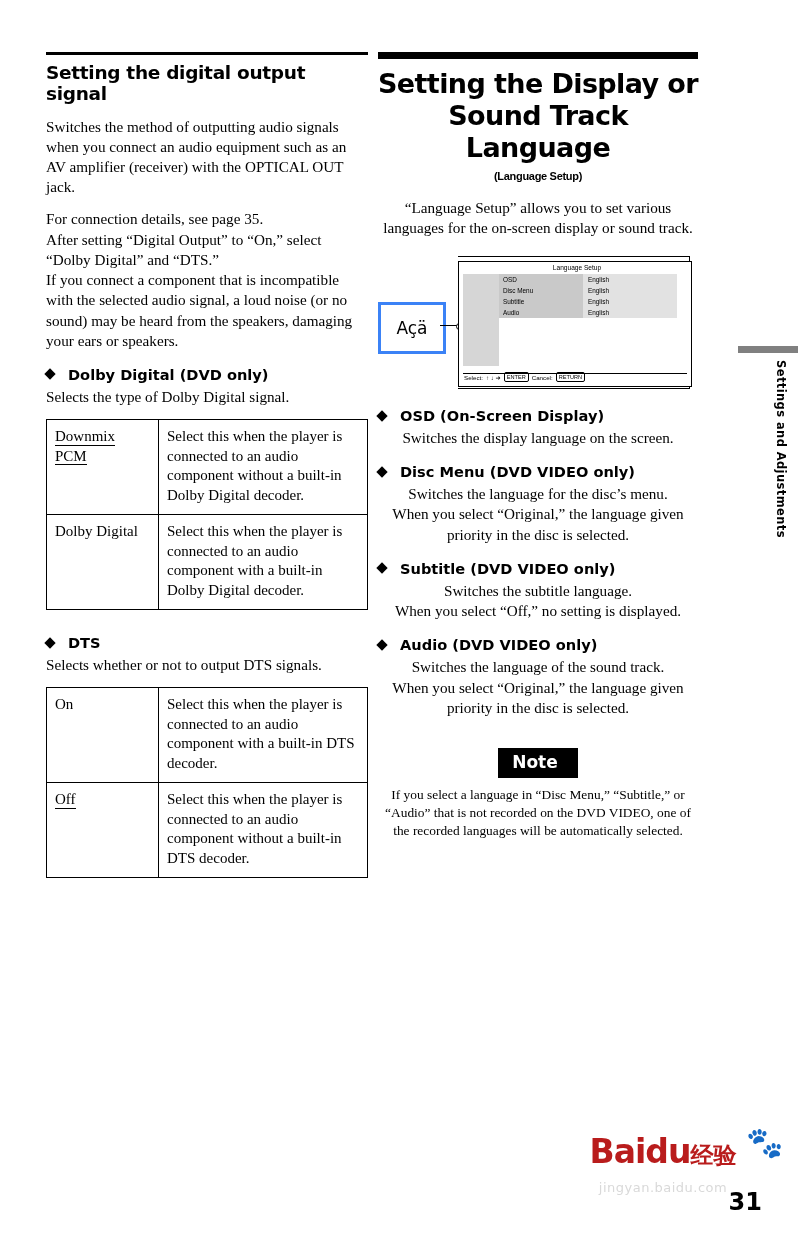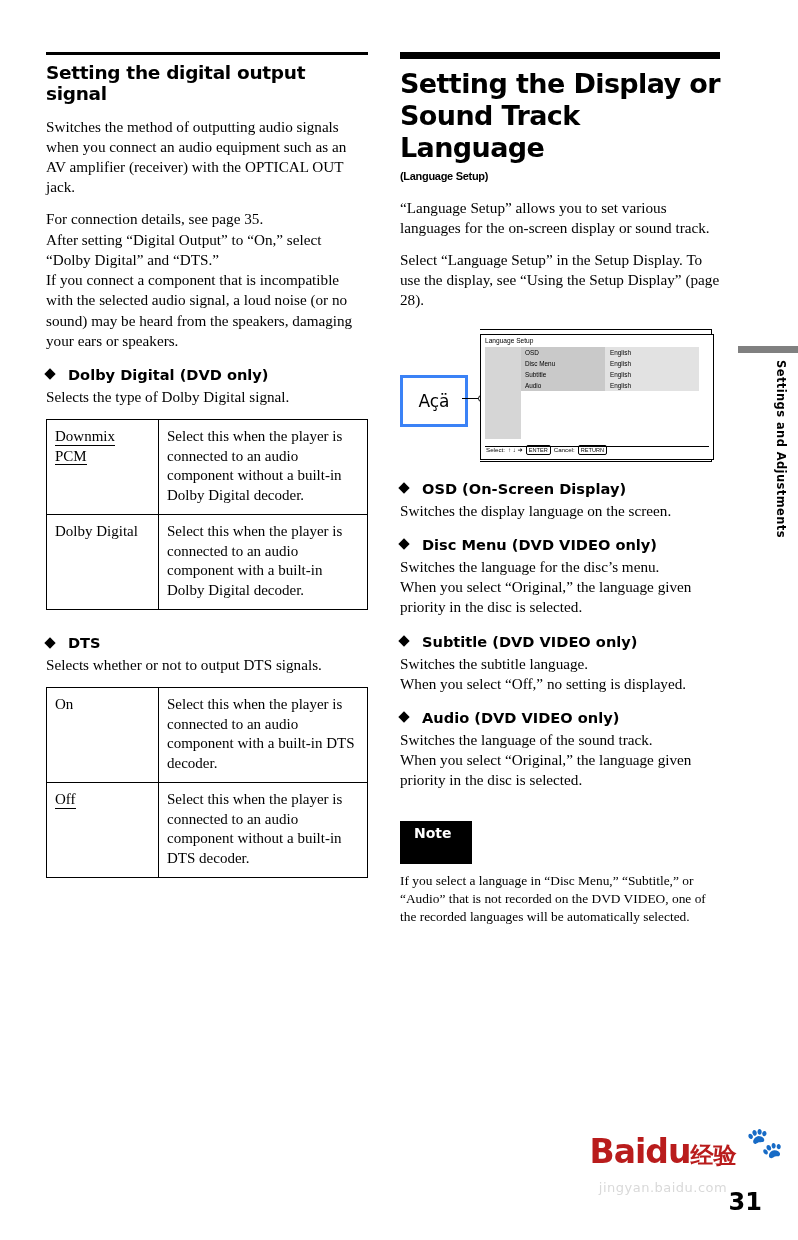--- a/index.html
+++ b/index.html
@@ -8,21 +8,21 @@
     background:#ffffff;
     font-family:"Liberation Serif", serif;
     color:#000;
     position:relative;
     overflow:hidden;
   }
   .page{position:absolute;inset:0;}
 
   
   .col-left{position:absolute;left:46px;top:52px;width:322px;}
-  .col-right{position:absolute;left:400px;top:52px;width:320px;}
+  .col-right{position:absolute;left:378px;top:52px;width:320px;text-align:center;}
 
   .rule-thin{height:3px;background:#000;width:100%;}
   .rule-thick{height:7px;background:#000;width:100%;}
 
   h2.sec-title{
     font-family:"DejaVu Sans", sans-serif;
     font-weight:bold;
     font-size:18.5px;
     margin:7px 0 12px 0;
     letter-spacing:-0.3px;
@@ -158,22 +158,22 @@
   .fig-topline{position:absolute;left:80px;top:4px;width:232px;height:1px;background:#000;}
   .fig-botline{position:absolute;left:80px;top:136px;width:232px;height:1px;background:#000;}
   .fig-rightline{position:absolute;left:311px;top:4px;width:1px;height:133px;background:#000;}
 
   
   .note-badge{
     display:inline-block;
     background:#000;color:#fff;
     font-family:"DejaVu Sans", sans-serif;
     font-weight:bold;
-    font-size:14px;
-    padding:4px 20px 23px 14px;
+    font-size:17px;
+    padding:4px 20px 6px 14px;
     margin:18px 0 8px 0;
   }
   .note-body{font-size:13.4px;line-height:1.34;margin:0;}
 
   
   .side-tab{
     position:absolute;right:0px;top:346px;width:60px;
   }
   .side-bar{
     position:absolute;right:0;top:0;width:60px;height:7px;background:#808080;
@@ -287,21 +287,20 @@
   <div class="col-right">
 
     <div class="rule-thick"></div>
     <h1 class="big-title">
       <span>Setting the Display or</span><br>
       <span>Sound Track Language</span>
     </h1>
     <h3 class="sub-title">(Language Setup)</h3>
 
     <p class="body">“Language Setup” allows you to set various languages for the on-screen display or sound track.</p>
-    <p class="body">Select “Language Setup” in the Setup Display. To use the display, see “Using the Setup Display” (page 28).</p>
 
     
     <div class="figure">
       <div class="fig-topline"></div>
       <div class="fig-botline"></div>
       <div class="fig-rightline"></div>
 
       <div class="icon-box">
         <span>Açä</span>
       </div>

